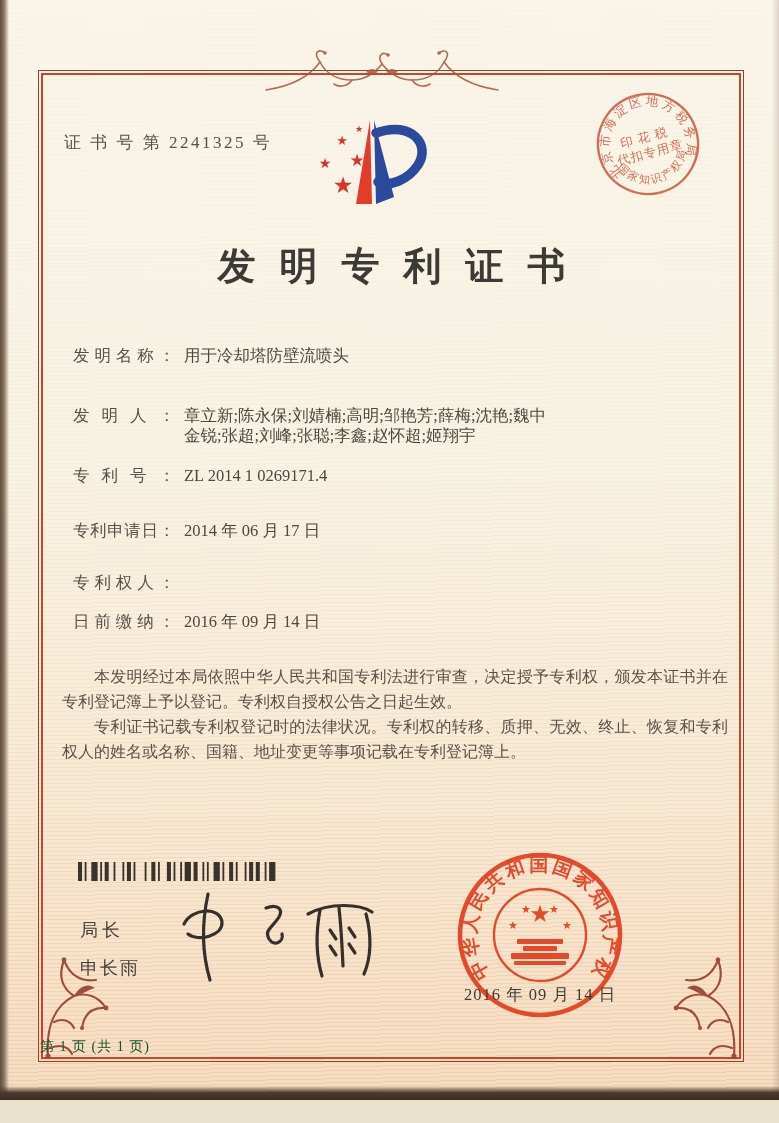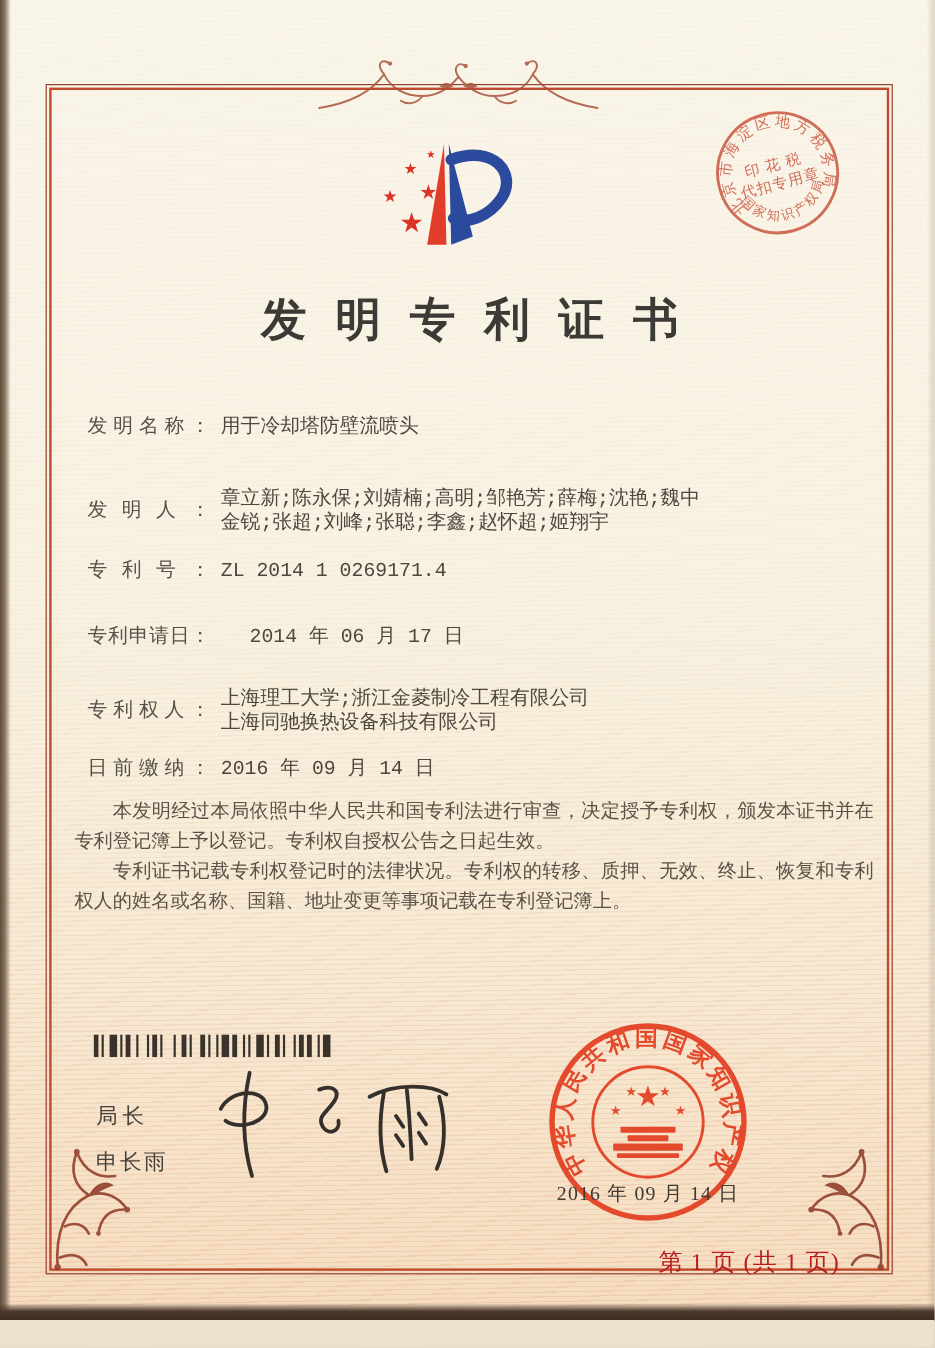--- a/index.html
+++ b/index.html
@@ -22,33 +22,33 @@
   .backing{position:absolute;left:0;top:1100px;width:100%;height:23px;background:#eae2cd;}
   
   .frame{position:absolute;left:38px;top:70px;width:704px;height:990px;
          border:1.6px solid #93402c;}
   .frame-inner{position:absolute;inset:2.4px;border:2px solid #bf4a2e;}
   
   .cert-no{position:absolute;left:64px;top:131px;font-size:17px;letter-spacing:2.5px;color:#57514a;}
   .title{position:absolute;left:40px;top:241px;width:703px;text-align:center;
          font-size:38px;font-weight:bold;color:#3c3a36;letter-spacing:24px;text-indent:24px;}
   .fields{position:absolute;left:73px;top:346px;width:620px;font-size:16.5px;color:#4e473f;}
-  .field{display:flex;align-items:center;line-height:20px;font-family:Liberation Mono, monospace;}
+  .field{display:flex;align-items:flex-start;line-height:20px;}
   .flabel{display:inline-block;width:102px;flex:0 0 102px;text-align:justify;text-align-last:justify;color:#55504a;}
   .fvalue{margin-left:9px;white-space:pre-line;line-height:19.5px;}
   .f-1{margin-bottom:40px;} .f-2{margin-bottom:21px;} .f-3{margin-bottom:35px;}
-  .f-4{margin-bottom:32px;gap:24px;} .f-5{margin-bottom:19px;} .f-6{margin-bottom:0;}
+  .f-4{margin-bottom:32px;} .f-5{margin-bottom:19px;} .f-6{margin-bottom:0;}
   .paras{position:absolute;left:62px;top:664px;width:666px;color:#5a5248;}
   .paras p{margin:0;text-indent:2em;font-size:16px;line-height:25px;text-align:justify;}
   .signer{position:absolute;left:80px;top:918px;font-size:18px;color:#46413a;letter-spacing:4px;}
   .signer .line2{margin-top:14px;letter-spacing:2px;}
   .issue-date{position:absolute;left:464px;top:984px;font-size:16.5px;color:#3f3a33;
               letter-spacing:1px;z-index:6;}
-  .page-footer{position:absolute;left:40px;top:1038px;width:660px;text-align:right;
-               font-size:20px;color:#b91c1c;letter-spacing:1px;}
+  .page-footer{position:absolute;left:40px;top:1038px;width:660px;text-align:left;
+               font-size:14px;color:#14532d;letter-spacing:1px;}
   .svg-abs{position:absolute;}
   .seal-official{left:445px;top:840px;z-index:5;opacity:0.9;}
   .seal-tax{left:588px;top:84px;opacity:0.85;}
   .logo{left:312px;top:118px;}
   .signature{left:168px;top:882px;}
   .barcode{left:78px;top:862px;}
   .orn-top{left:262px;top:50px;opacity:.85;}
   .orn-bl{left:40px;top:952px;opacity:.9;}
   .orn-br{left:662px;top:952px;opacity:.9;transform:scaleX(-1);}
 </style>
@@ -106,20 +106,21 @@
     </g>
     <g fill="#93402b">
       <path d="M34 44 c6 -11 15 -13 21 -8 c-8 2 -15 8 -21 8z"></path>
       <circle cx="24" cy="8" r="2.4"></circle>
         <circle cx="66" cy="56" r="2.4"></circle>
       <circle cx="8" cy="104" r="2.6"></circle>
         <circle cx="42" cy="76" r="2"></circle>
     </g>
   </svg>
 
+  <div class="cert-no">证 书 号 第 2241325 号</div>
 
   <svg class="svg-abs logo" width="124" height="102" viewBox="0 0 124 102">
     <g font-family="DejaVu Sans, sans-serif" fill="#dd3327" text-anchor="middle">
       <text x="47" y="14" font-size="9">★</text>
       <text x="30" y="27" font-size="13">★</text>
       <text x="45" y="48" font-size="17">★</text>
       <text x="13" y="50" font-size="14">★</text>
       <text x="31" y="75" font-size="23">★</text>
     </g>
     <polygon points="58,2 44,86 60,86" fill="#e23c2a"></polygon>
@@ -160,22 +161,20 @@
     <div class="field f-3">
       <span class="flabel">专利号：</span>
       <span class="fvalue">ZL 2014 1 0269171.4</span>
     </div>
     <div class="field f-4">
       <span class="flabel">专利申请日：</span>
       <span class="fvalue">2014 年 06 月 17 日</span>
     </div>
     <div class="field f-5">
       <span class="flabel">专利权人：</span>
-      <span class="fvalue">上海理工大学;浙江金菱制冷工程有限公司
-上海同驰换热设备科技有限公司</span>
     </div>
     <div class="field f-6">
       <span class="flabel">日前缴纳：</span>
       <span class="fvalue">2016 年 09 月 14 日</span>
     </div>
   </div>
 
   <div class="paras">
     <p>本发明经过本局依照中华人民共和国专利法进行审查，决定授予专利权，颁发本证书并在专利登记簿上予以登记。专利权自授权公告之日起生效。</p>
     <p>专利证书记载专利权登记时的法律状况。专利权的转移、质押、无效、终止、恢复和专利权人的姓名或名称、国籍、地址变更等事项记载在专利登记簿上。</p>

